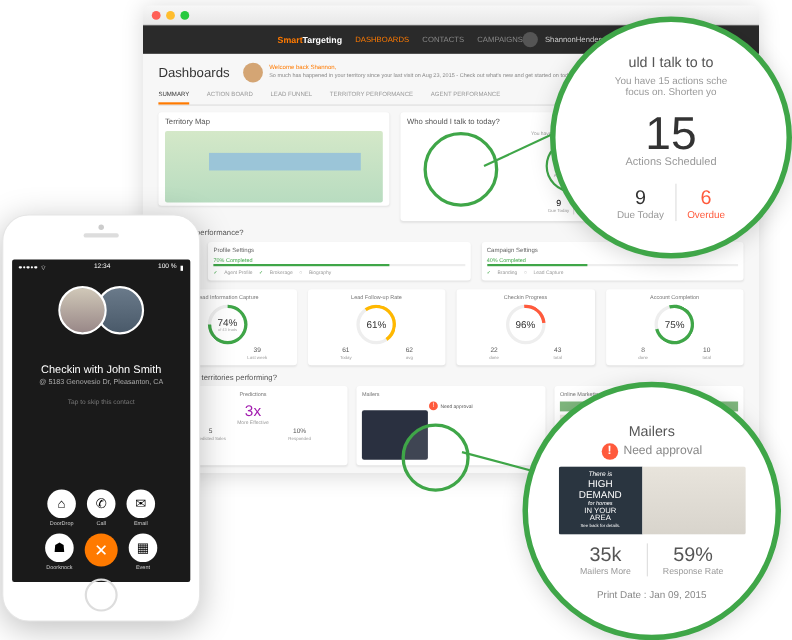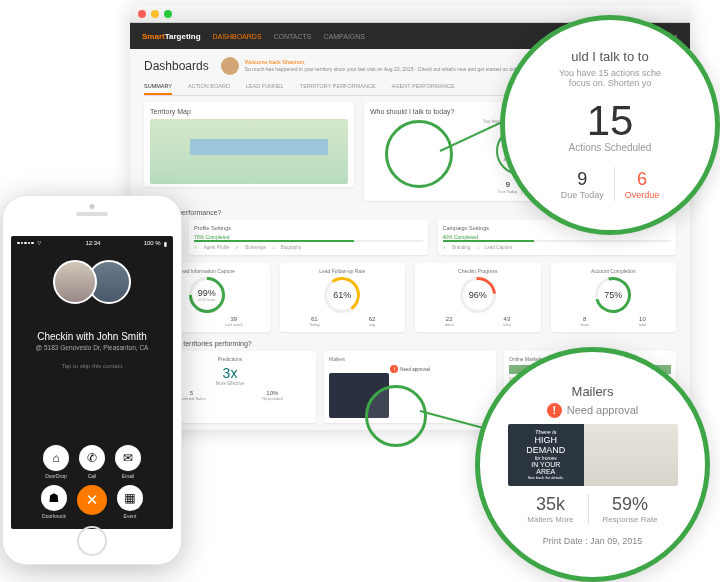--- a/index.html
+++ b/index.html
@@ -3,21 +3,21 @@
 <meta charset="utf-8">
 <style>
 *{margin:0;padding:0;box-sizing:border-box;font-family:-apple-system,Helvetica,Arial,sans-serif}
 body{width:720px;height:582px;background:#fff;position:relative;overflow:hidden}
 
 
 .browser{position:absolute;left:130px;top:5px;width:560px;height:425px;background:#f5f5f5;border-radius:6px;box-shadow:0 2px 20px rgba(0,0,0,0.15);overflow:hidden}
 .titlebar{height:18px;background:linear-gradient(#f7f7f7,#e8e8e8);display:flex;align-items:center;padding:0 8px;gap:5px;border-bottom:1px solid #ccc}
 .dot{width:8px;height:8px;border-radius:50%}
 .dot.r{background:#ff5f56}.dot.y{background:#ffbd2e}.dot.g{background:#27c93f}
-.navbar{height:26px;background:#2a2a2a;display:flex;align-items:center;padding:0 12px;font-size:8px;color:#aaa;justify-content:space-between}
+.navbar{height:26px;background:#2a2a2a;display:flex;align-items:center;padding:0 12px;font-size:8px;color:#aaa;justify-content:center}
 .nav-l{display:flex;gap:12px;align-items:center}
 .brand{color:#fff;font-weight:bold}
 .brand-o{color:#ff7a00}
 .nav-link{color:#888;font-size:7px}
 .nav-link.active{color:#ff7a00}
 .nav-r{display:flex;align-items:center;gap:6px;color:#ccc;font-size:7px}
 .avatar-sm{width:14px;height:14px;border-radius:50%;background:#555}
 
 .content{padding:8px 14px;background:#f7f7f7;height:calc(100% - 44px);overflow:hidden}
 .page-title{font-size:12px;color:#333;font-weight:300;margin-bottom:4px;display:flex;align-items:center;gap:12px}
@@ -66,21 +66,21 @@
 .ga-38{border-top-color:#ff5a3c;transform:rotate(40deg)}
 .ga-75{border-top-color:#3fa648;border-right-color:#3fa648;border-bottom-color:#3fa648;transform:rotate(30deg)}
 .g-pct{font-size:9px;color:#333;z-index:1}
 .g-sub{font-size:3.5px;color:#aaa;z-index:1}
 .gc-foot{display:flex;justify-content:space-around;font-size:4px;color:#999}
 .gc-foot div{text-align:center}
 .gc-foot .n{font-size:6px;color:#555;display:block}
 
 .terr-row{display:flex;gap:8px}
 .pred-card{width:70px;text-align:center}
-.pred-num{font-size:14px;color:#0f766e;font-weight:300}
+.pred-num{font-size:14px;color:#a21caf;font-weight:300}
 .pred-lbl{font-size:4.5px;color:#999}
 .mailer-thumb{width:60px;height:45px;background:#2a3040;border-radius:2px;position:relative}
 .need-appr{font-size:4.5px;color:#555;display:flex;align-items:center;gap:2px;justify-content:center}
 .excl-sm{width:8px;height:8px;border-radius:50%;background:#ff5a3c;color:#fff;font-size:6px;display:flex;align-items:center;justify-content:center}
 
 
 .detail-circle{position:absolute;border-radius:50%;border:5px solid #3fa648;background:#fff;display:flex;flex-direction:column;align-items:center;justify-content:center;box-shadow:0 4px 20px rgba(0,0,0,0.15)}
 .dc1{right:0;top:15px;width:220px;height:220px}
 .dc1-title{font-size:13px;color:#555;margin-bottom:4px}
 .dc1-sub{font-size:9px;color:#999;margin-bottom:12px;text-align:center}
@@ -244,21 +244,21 @@
             <span>Lead Capture</span>
           </div>
       </div>
     </div>
 
     <div class="row">
       <div class="gauge-card">
         <div class="gc-title">Lead Information Capture</div>
         <div class="gauge">
             <div class="gauge-arc ga-78"></div>
-            <span class="g-pct">99%</span>
+            <span class="g-pct">74%</span>
             <span class="g-sub">of 43 leads</span>
           </div>
         <div class="gc-foot">
             <div><span class="n">39</span><span>Leads</span></div>
             <div><span class="n">39</span><span>Last week</span></div>
           </div>
       </div>
       <div class="gauge-card">
         <div class="gc-title">Lead Follow-up Rate</div>
         <div class="gauge">

